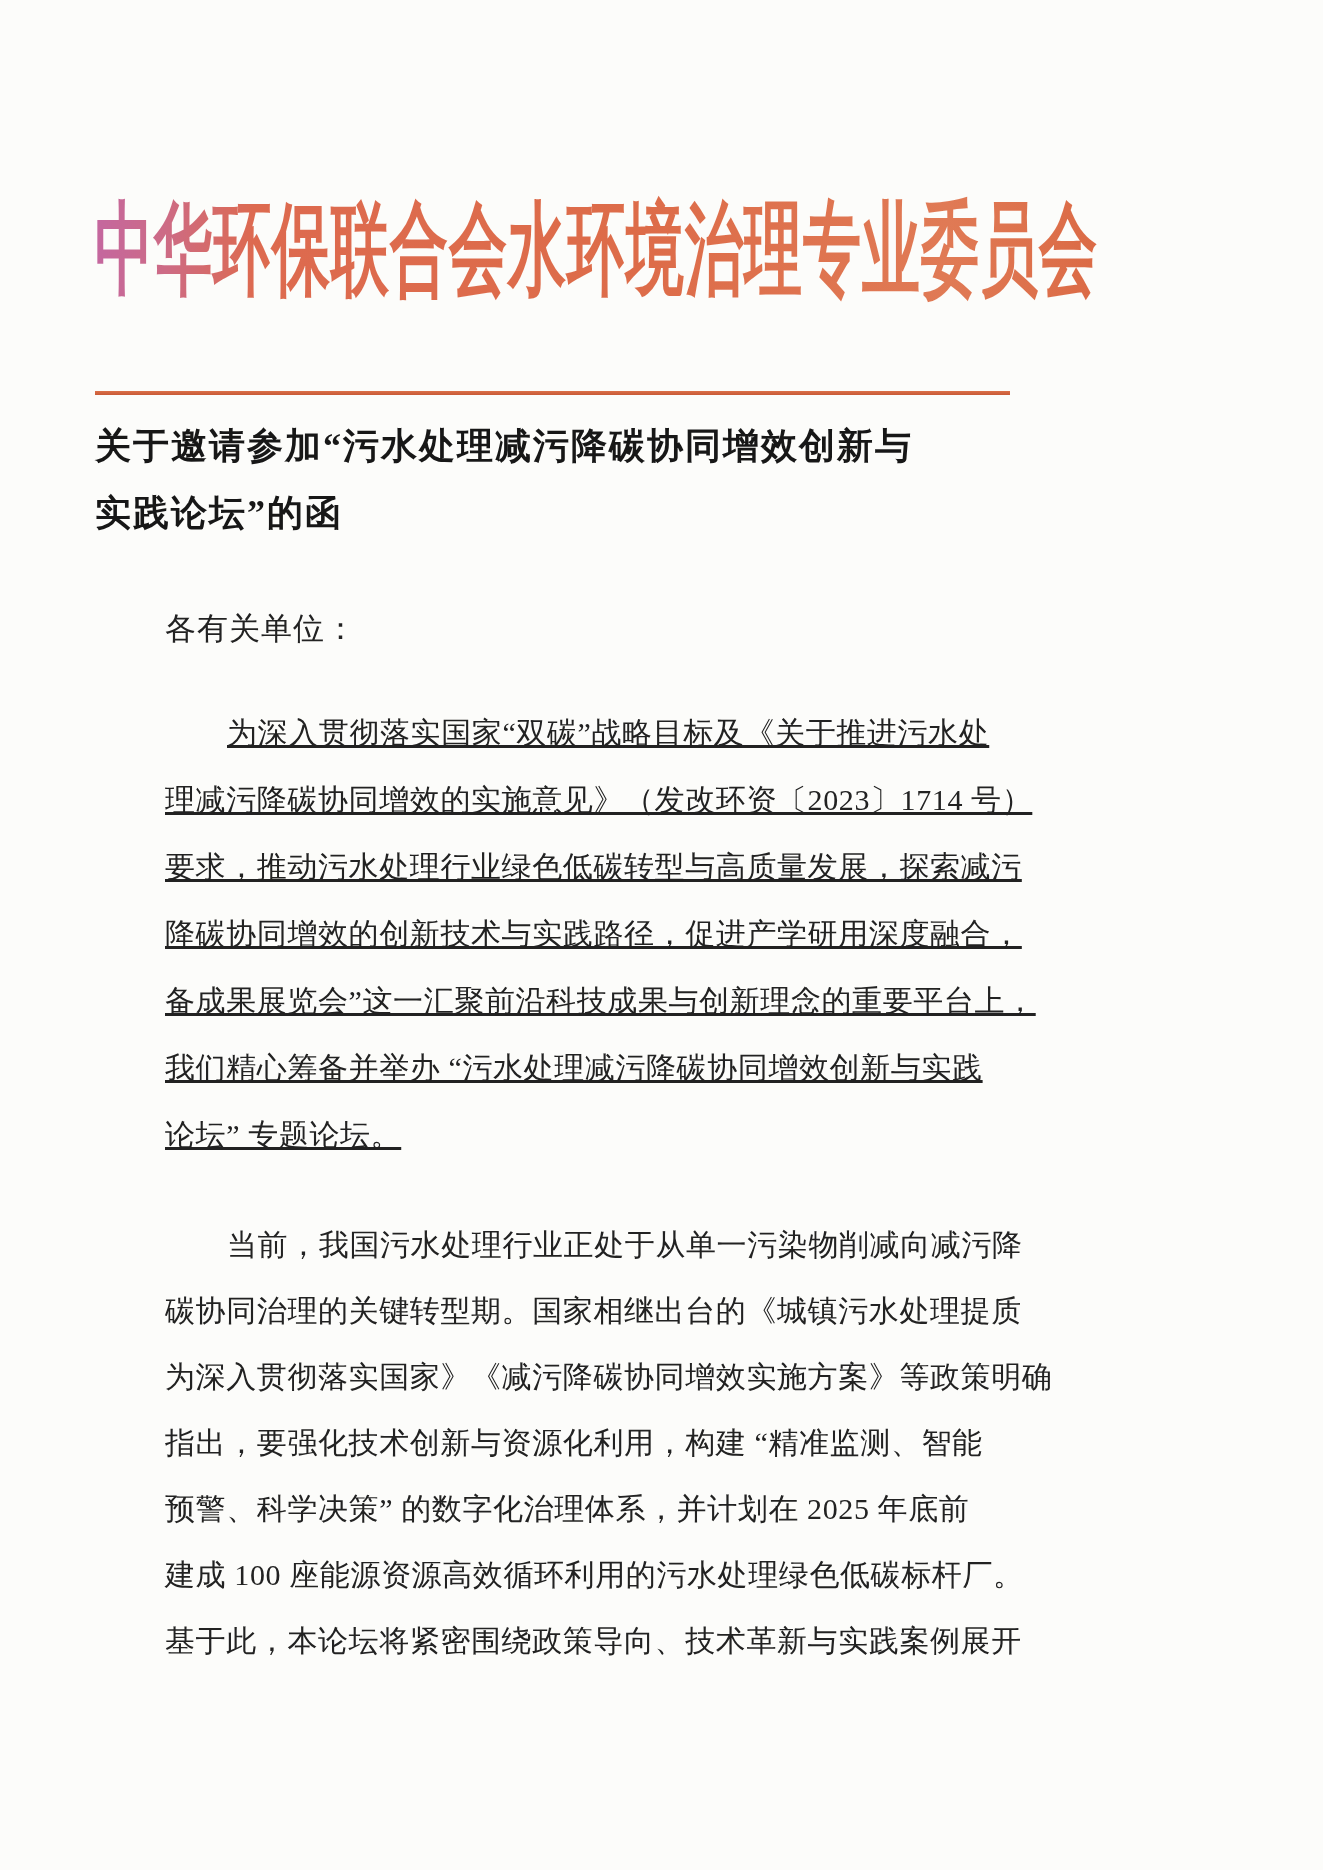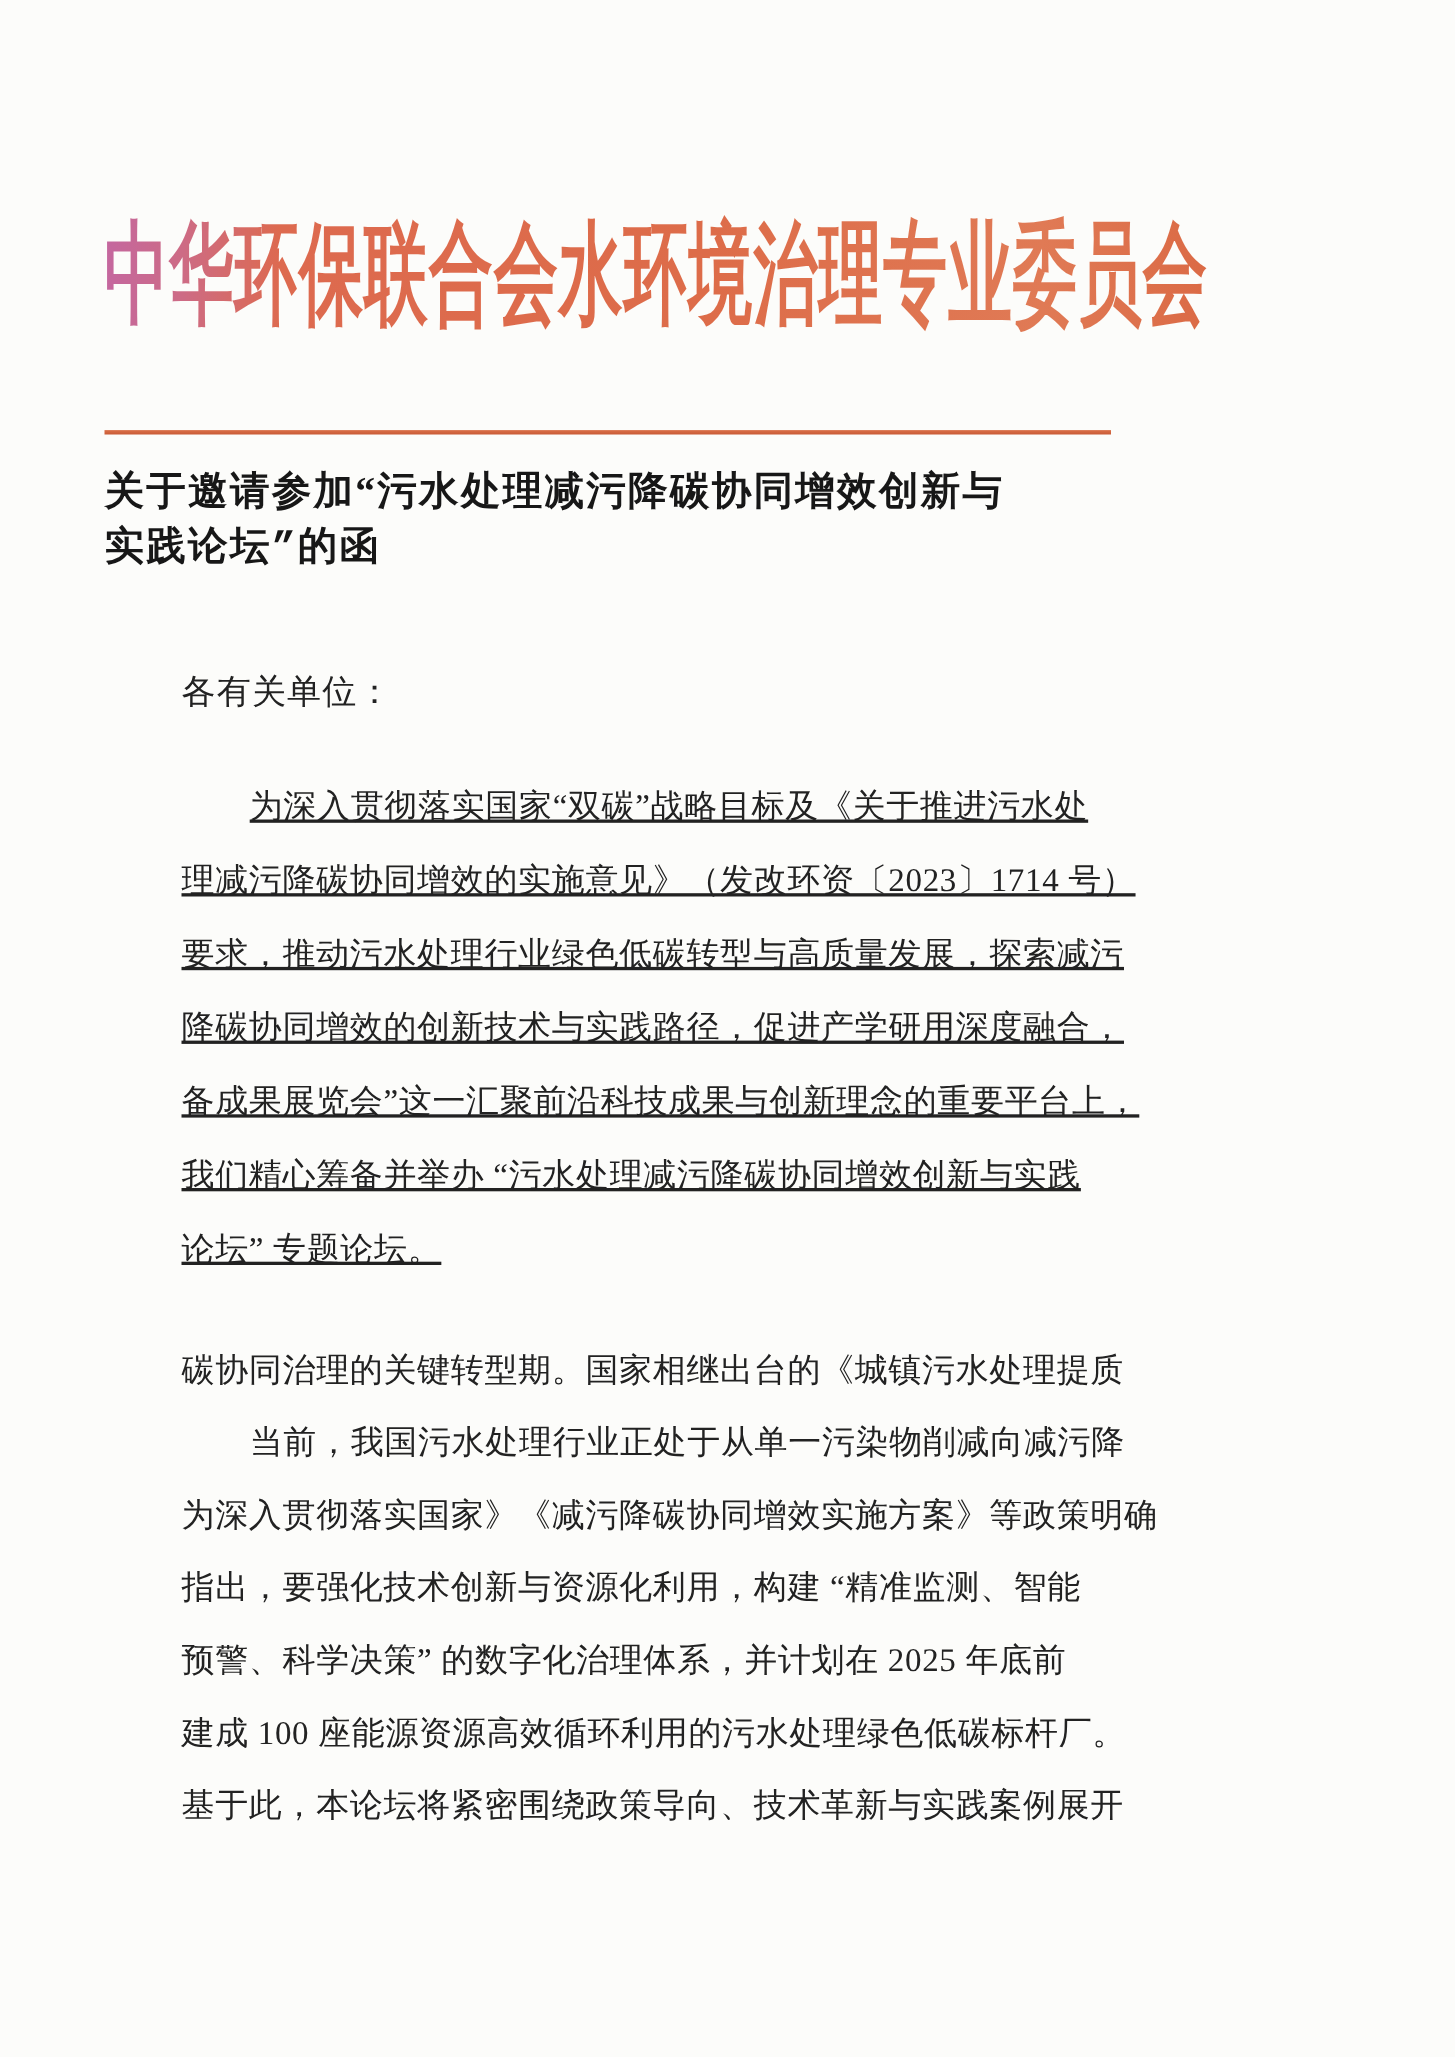--- a/index.html
+++ b/index.html
@@ -76,21 +76,21 @@
   .letter-title {
     position: absolute;
     left: 0;
     width: 100%;
     font-size: 36px;
     font-weight: 700;
     letter-spacing: 2px;
     color: #171717;
   }
   .letter-title.line1 { top: 422px; }
-  .letter-title.line2 { top: 472px; font-family: Liberation Mono, monospace; }
+  .letter-title.line2 { top: 489px; }
   
   .salutation {
     position: absolute;
     top: 608px;
     left: 70px;
     width: 850px;
     font-size: 31px;
     letter-spacing: 1px;
     color: #222222;
   }
@@ -136,22 +136,22 @@
       <div class="body-line indent">为深入贯彻落实国家“双碳”战略目标及《关于推进污水处</div>
       <div class="body-line">理减污降碳协同增效的实施意见》（发改环资〔2023〕1714 号）</div>
       <div class="body-line">要求，推动污水处理行业绿色低碳转型与高质量发展，探索减污</div>
       <div class="body-line">降碳协同增效的创新技术与实践路径，促进产学研用深度融合，</div>
       <div class="body-line">备成果展览会”这一汇聚前沿科技成果与创新理念的重要平台上，</div>
       <div class="body-line">我们精心筹备并举办 “污水处理减污降碳协同增效创新与实践</div>
       <div class="body-line">论坛” 专题论坛。</div>
     </div>
 
     <div class="para para-2">
+      <div class="body-line indent">当前，我国污水处理行业正处于从单一污染物削减向减污降</div>
       <div class="body-line">碳协同治理的关键转型期。国家相继出台的《城镇污水处理提质</div>
-      <div class="body-line indent">当前，我国污水处理行业正处于从单一污染物削减向减污降</div>
       <div class="body-line">为深入贯彻落实国家》《减污降碳协同增效实施方案》等政策明确</div>
       <div class="body-line">指出，要强化技术创新与资源化利用，构建 “精准监测、智能</div>
       <div class="body-line">预警、科学决策” 的数字化治理体系，并计划在 2025 年底前</div>
       <div class="body-line">建成 100 座能源资源高效循环利用的污水处理绿色低碳标杆厂。</div>
       <div class="body-line">基于此，本论坛将紧密围绕政策导向、技术革新与实践案例展开</div>
     </div>
 
   </div>
 </div>
 

